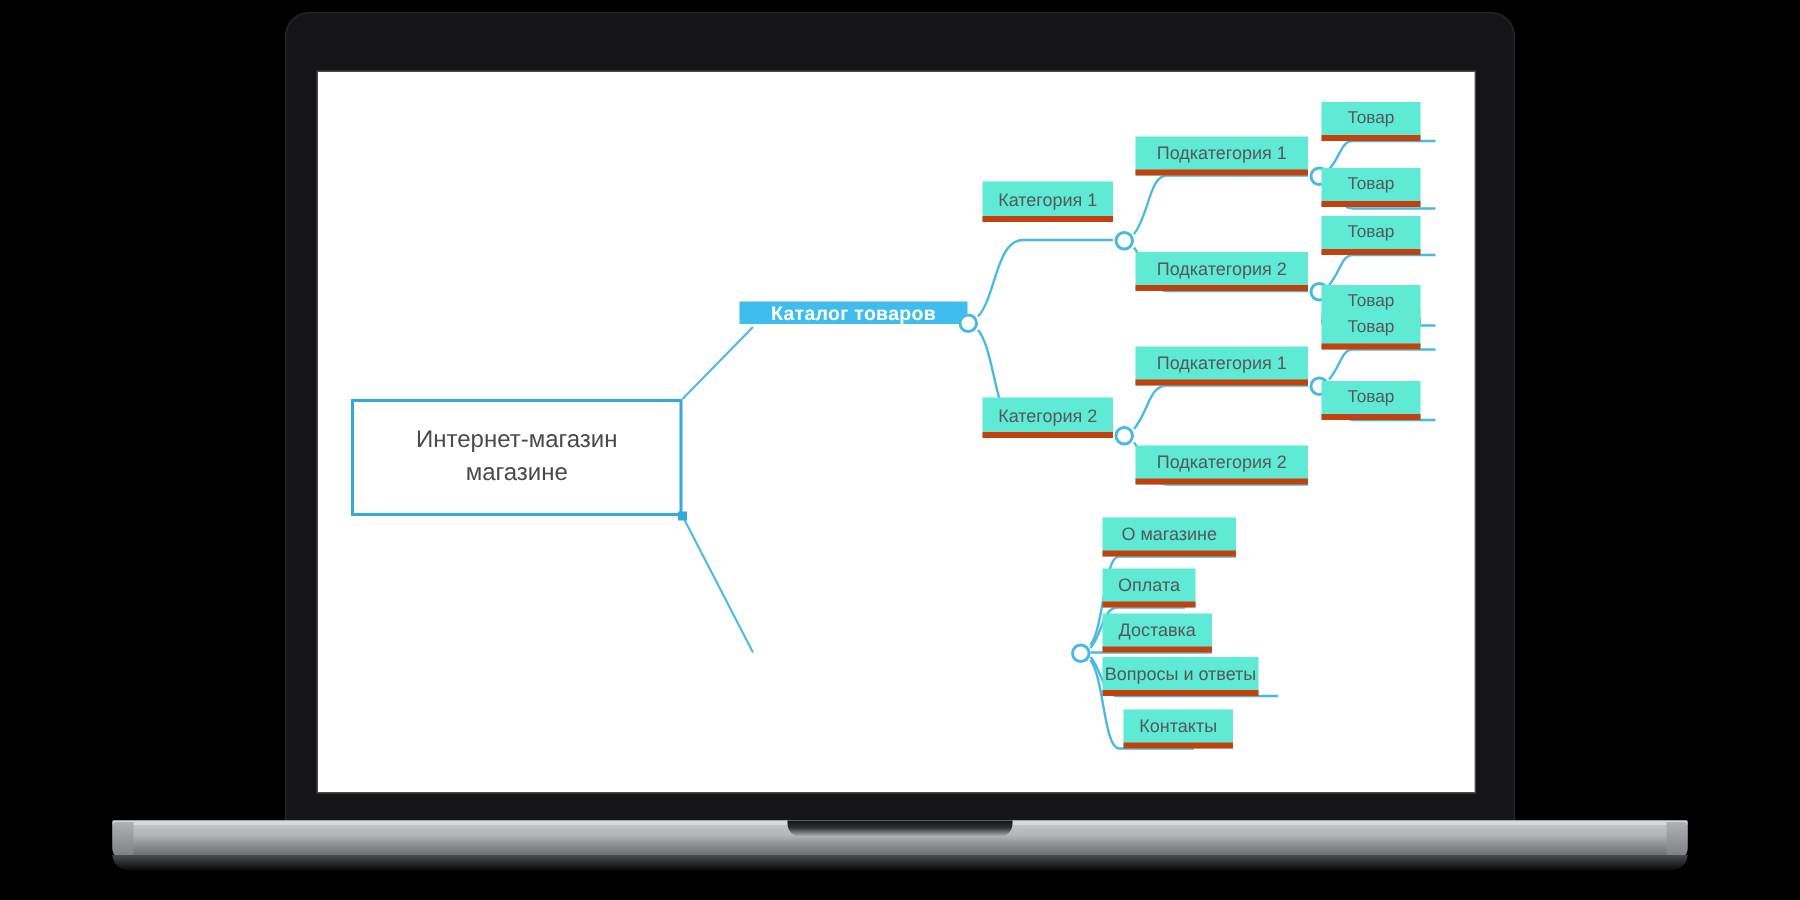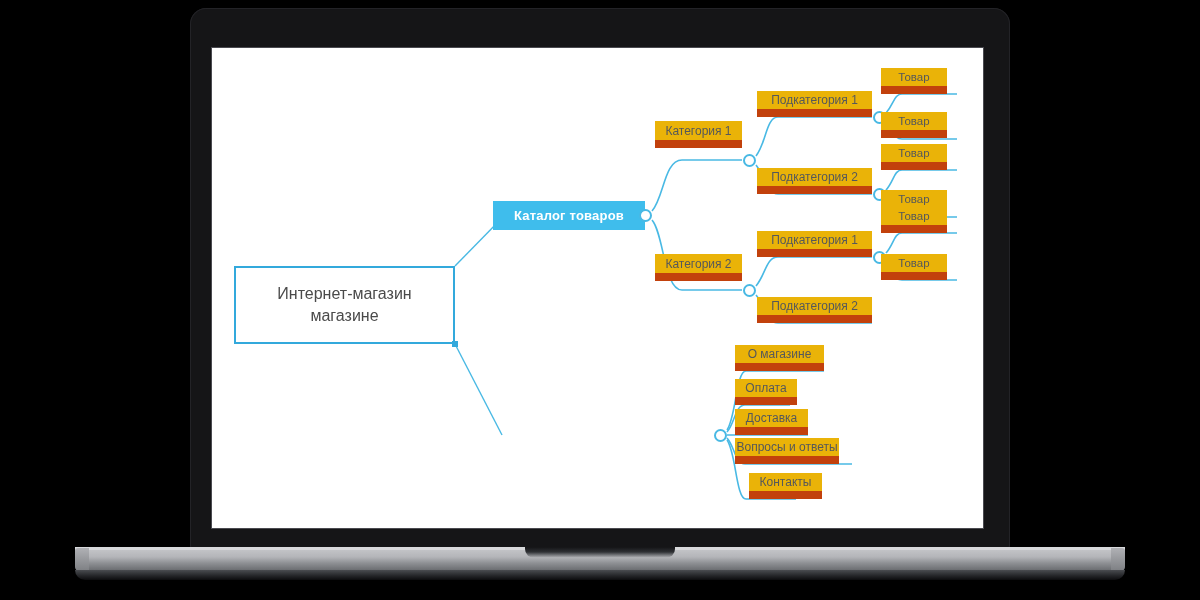--- a/index.html
+++ b/index.html
@@ -114,26 +114,26 @@
     color: #ffffff;
     font-weight: bold;
     font-size: 13px;
     justify-content: center;
     padding: 0 10px;
     letter-spacing: .2px;
   }
 
   
   .node-tile {
-    background: #eab308;
+    background: #5eead4;
     color: #55585b;
     font-size: 12px;
     justify-content: center;
     padding: 0 10px;
-    border-bottom: 8px solid #c2410c;
+    border-bottom: 4px solid #c2410c;
     white-space: nowrap;
   }
   .node-tile.tile-sm { font-size: 11.5px; }
 
   
   .knob {
     position: absolute;
     width: 13px; height: 13px;
     border-radius: 50%;
     background: #ffffff;
@@ -187,21 +187,21 @@
           <path d="M 515,390 C 523,399 523,416 533,416 L 640,416"></path>
           <path d="M 515,392 C 524,404 524,451 534,451 L 584,451"></path>
         </g>
       </svg>
 
       <div class="node node-root" style="left:22px; top:218px; width:221px; height:78px;">
         <span class="node-root-text">Интернет-магазин магазине</span>
       </div>
       <div class="knob-sq" style="left:240px; top:293px;"></div>
 
-      <div class="node node-primary" style="left:281px; top:153px; width:152px; height:29px;">
+      <div class="node node-primary" style="left:281px; top:153px; width:152px; height:15px;">
         <span>Каталог товаров</span>
       </div>
       <div class="knob" style="left:427px; top:161px;"></div>
 
       <div class="node node-tile" style="left:443px; top:73px; width:87px; height:27px;">
         <span>Категория 1</span>
       </div>
       <div class="knob" style="left:531px; top:106px;"></div>
 
       <div class="node node-tile" style="left:545px; top:43px; width:115px; height:26px;">
@@ -219,21 +219,21 @@
         <span>Подкатегория 2</span>
       </div>
       <div class="knob" style="left:661px; top:140px;"></div>
       <div class="node node-tile tile-sm" style="left:669px; top:96px; width:66px; height:26px;">
         <span>Товар</span>
       </div>
       <div class="node node-tile tile-sm" style="left:669px; top:142px; width:66px; height:26px;">
         <span>Товар</span>
       </div>
 
-      <div class="node node-tile" style="left:443px; top:206px; width:87px; height:27px;">
+      <div class="node node-tile" style="left:443px; top:217px; width:87px; height:27px;">
         <span>Категория 2</span>
       </div>
       <div class="knob" style="left:531px; top:236px;"></div>
 
       <div class="node node-tile" style="left:545px; top:183px; width:115px; height:26px;">
         <span>Подкатегория 1</span>
       </div>
       <div class="knob" style="left:661px; top:203px;"></div>
       <div class="node node-tile tile-sm" style="left:669px; top:159px; width:66px; height:26px;">
         <span>Товар</span>

